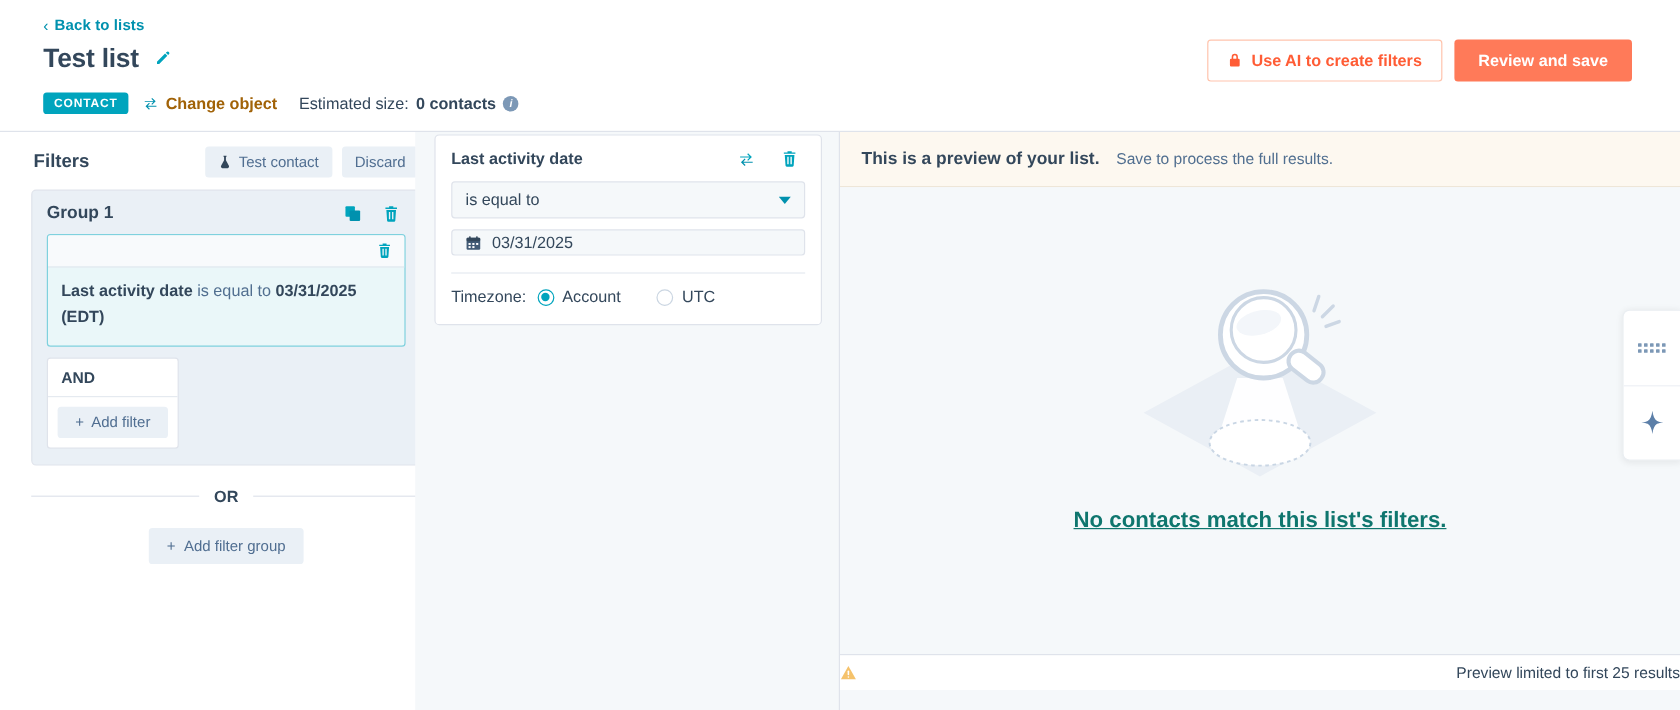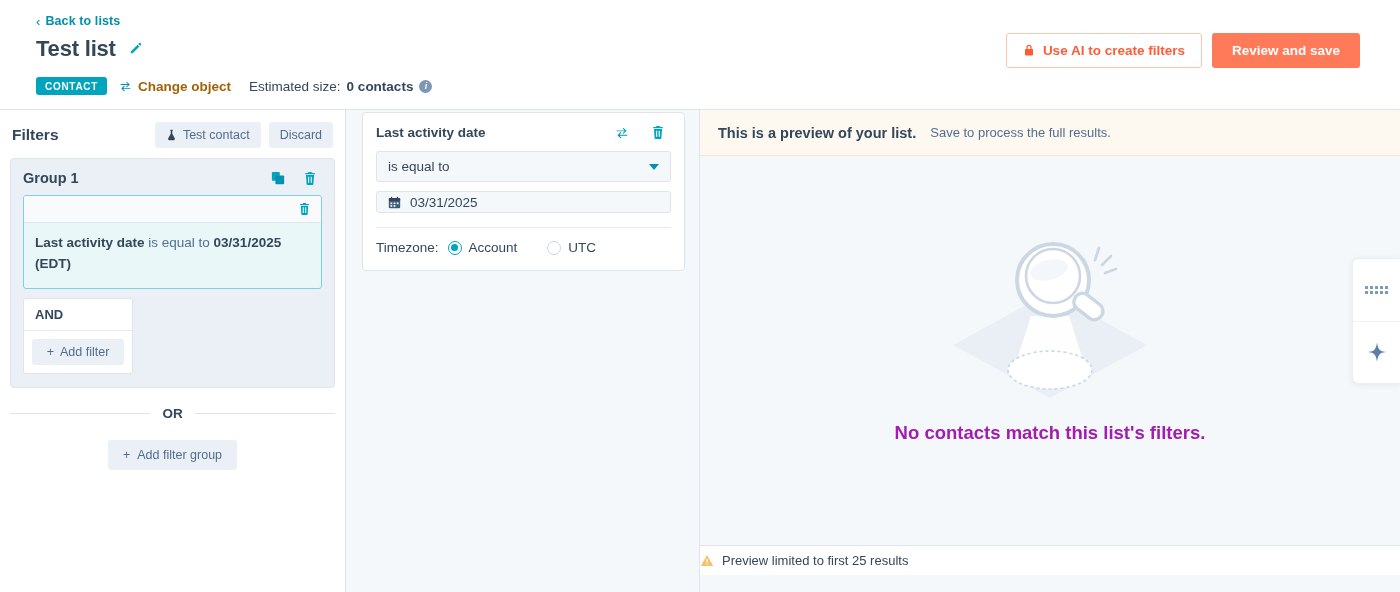--- a/index.html
+++ b/index.html
@@ -48,21 +48,21 @@
     background:#fff; border:1px solid #ffc4ad; color:#ff5c35;
     font-size:13.5px; font-weight:700; padding:9px 16px; border-radius:3px; cursor:pointer;
   }
   .btn-save {
     background:#ff7a59; color:#fff; border:none;
     font-size:13.5px; font-weight:700; padding:10px 20px; border-radius:3px; cursor:pointer;
   }
 
   
   .col-filters {
-    position:absolute; left:0; top:110px; width:346px; height:482px;
+    position:absolute; left:16px; top:110px; width:346px; height:482px;
     background:#fff; border-right:1px solid #dfe3eb; overflow:hidden;
   }
   .col-editor {
     position:absolute; left:346px; top:110px; width:354px; height:482px;
     background:#f5f8fa; border-right:1px solid #dfe3eb; overflow:hidden;
   }
   .col-preview {
     position:absolute; left:700px; top:110px; width:700px; height:482px;
     background:#f5f8fa; overflow:hidden;
   }
@@ -162,25 +162,25 @@
     height:46px; background:#fdf8f0; border-bottom:1px solid #eee6d8;
     display:flex; align-items:center; gap:14px; padding-left:18px;
   }
   .pb-strong { font-size:14.5px; font-weight:700; color:#33475b; }
   .pb-light { font-size:13px; color:#516f90; }
   .preview-body {
     height:389px; display:flex; flex-direction:column;
     align-items:center; justify-content:center; background:#f5f8fa; padding-bottom:12px;
   }
   .empty-illu { margin-bottom:16px; }
-  .empty-title { font-size:18.5px; font-weight:700; color:#a21caf; margin-bottom:14px; }
+  .empty-title { font-size:18.5px; font-weight:700; color:#0f766e; margin-bottom:14px;text-decoration:underline; }
   .empty-sub { font-size:13.5px; color:#33475b; }
   .preview-foot {
     height:30px; background:#fff; border-top:1px solid #dfe3eb;
-    display:flex; align-items:center; justify-content:flex-start; gap:8px;
+    display:flex; align-items:center; justify-content:space-between; gap:8px;
   }
   .foot-text { font-size:13px; color:#33475b; }
 
   
   .float-widget {
     position:absolute; right:0; top:258px; width:48px; height:126px;
     background:#fff; border:1px solid #eaeef2; border-right:none;
     border-radius:6px 0 0 6px; box-shadow:0 1px 6px rgba(0,0,0,.07);
     display:flex; flex-direction:column;
   }

